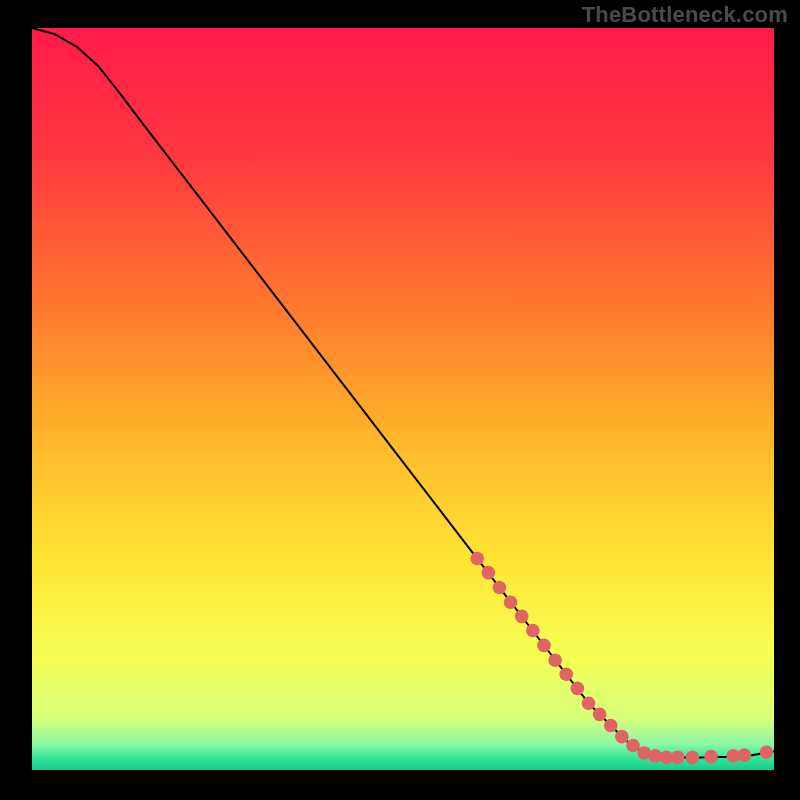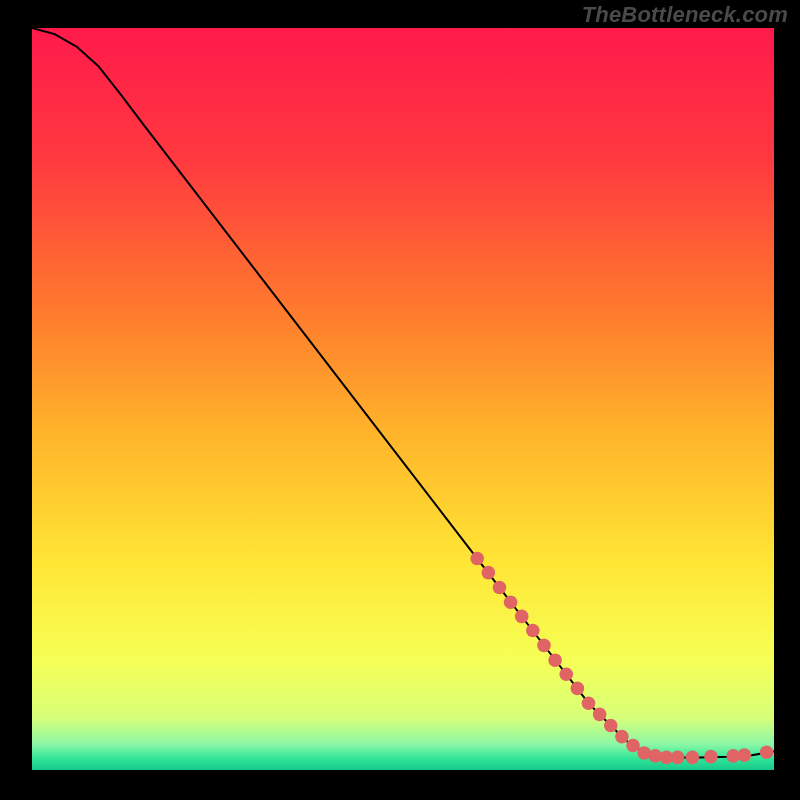--- a/index.html
+++ b/index.html
@@ -9,21 +9,20 @@
     height: 800px;
     background: #000;
     font-family: Arial, Helvetica, sans-serif;
     overflow: hidden;
   }
   .outer {
     position: relative;
     width: 800px;
     height: 800px;
     background: #000;
-    font-style: italic;
   }
   .watermark {
     position: absolute;
     top: 2px;
     right: 12px;
     color: #4a4a4a;
     font-size: 22px;
     font-weight: 600;
     letter-spacing: 0.2px;
     user-select: none;

